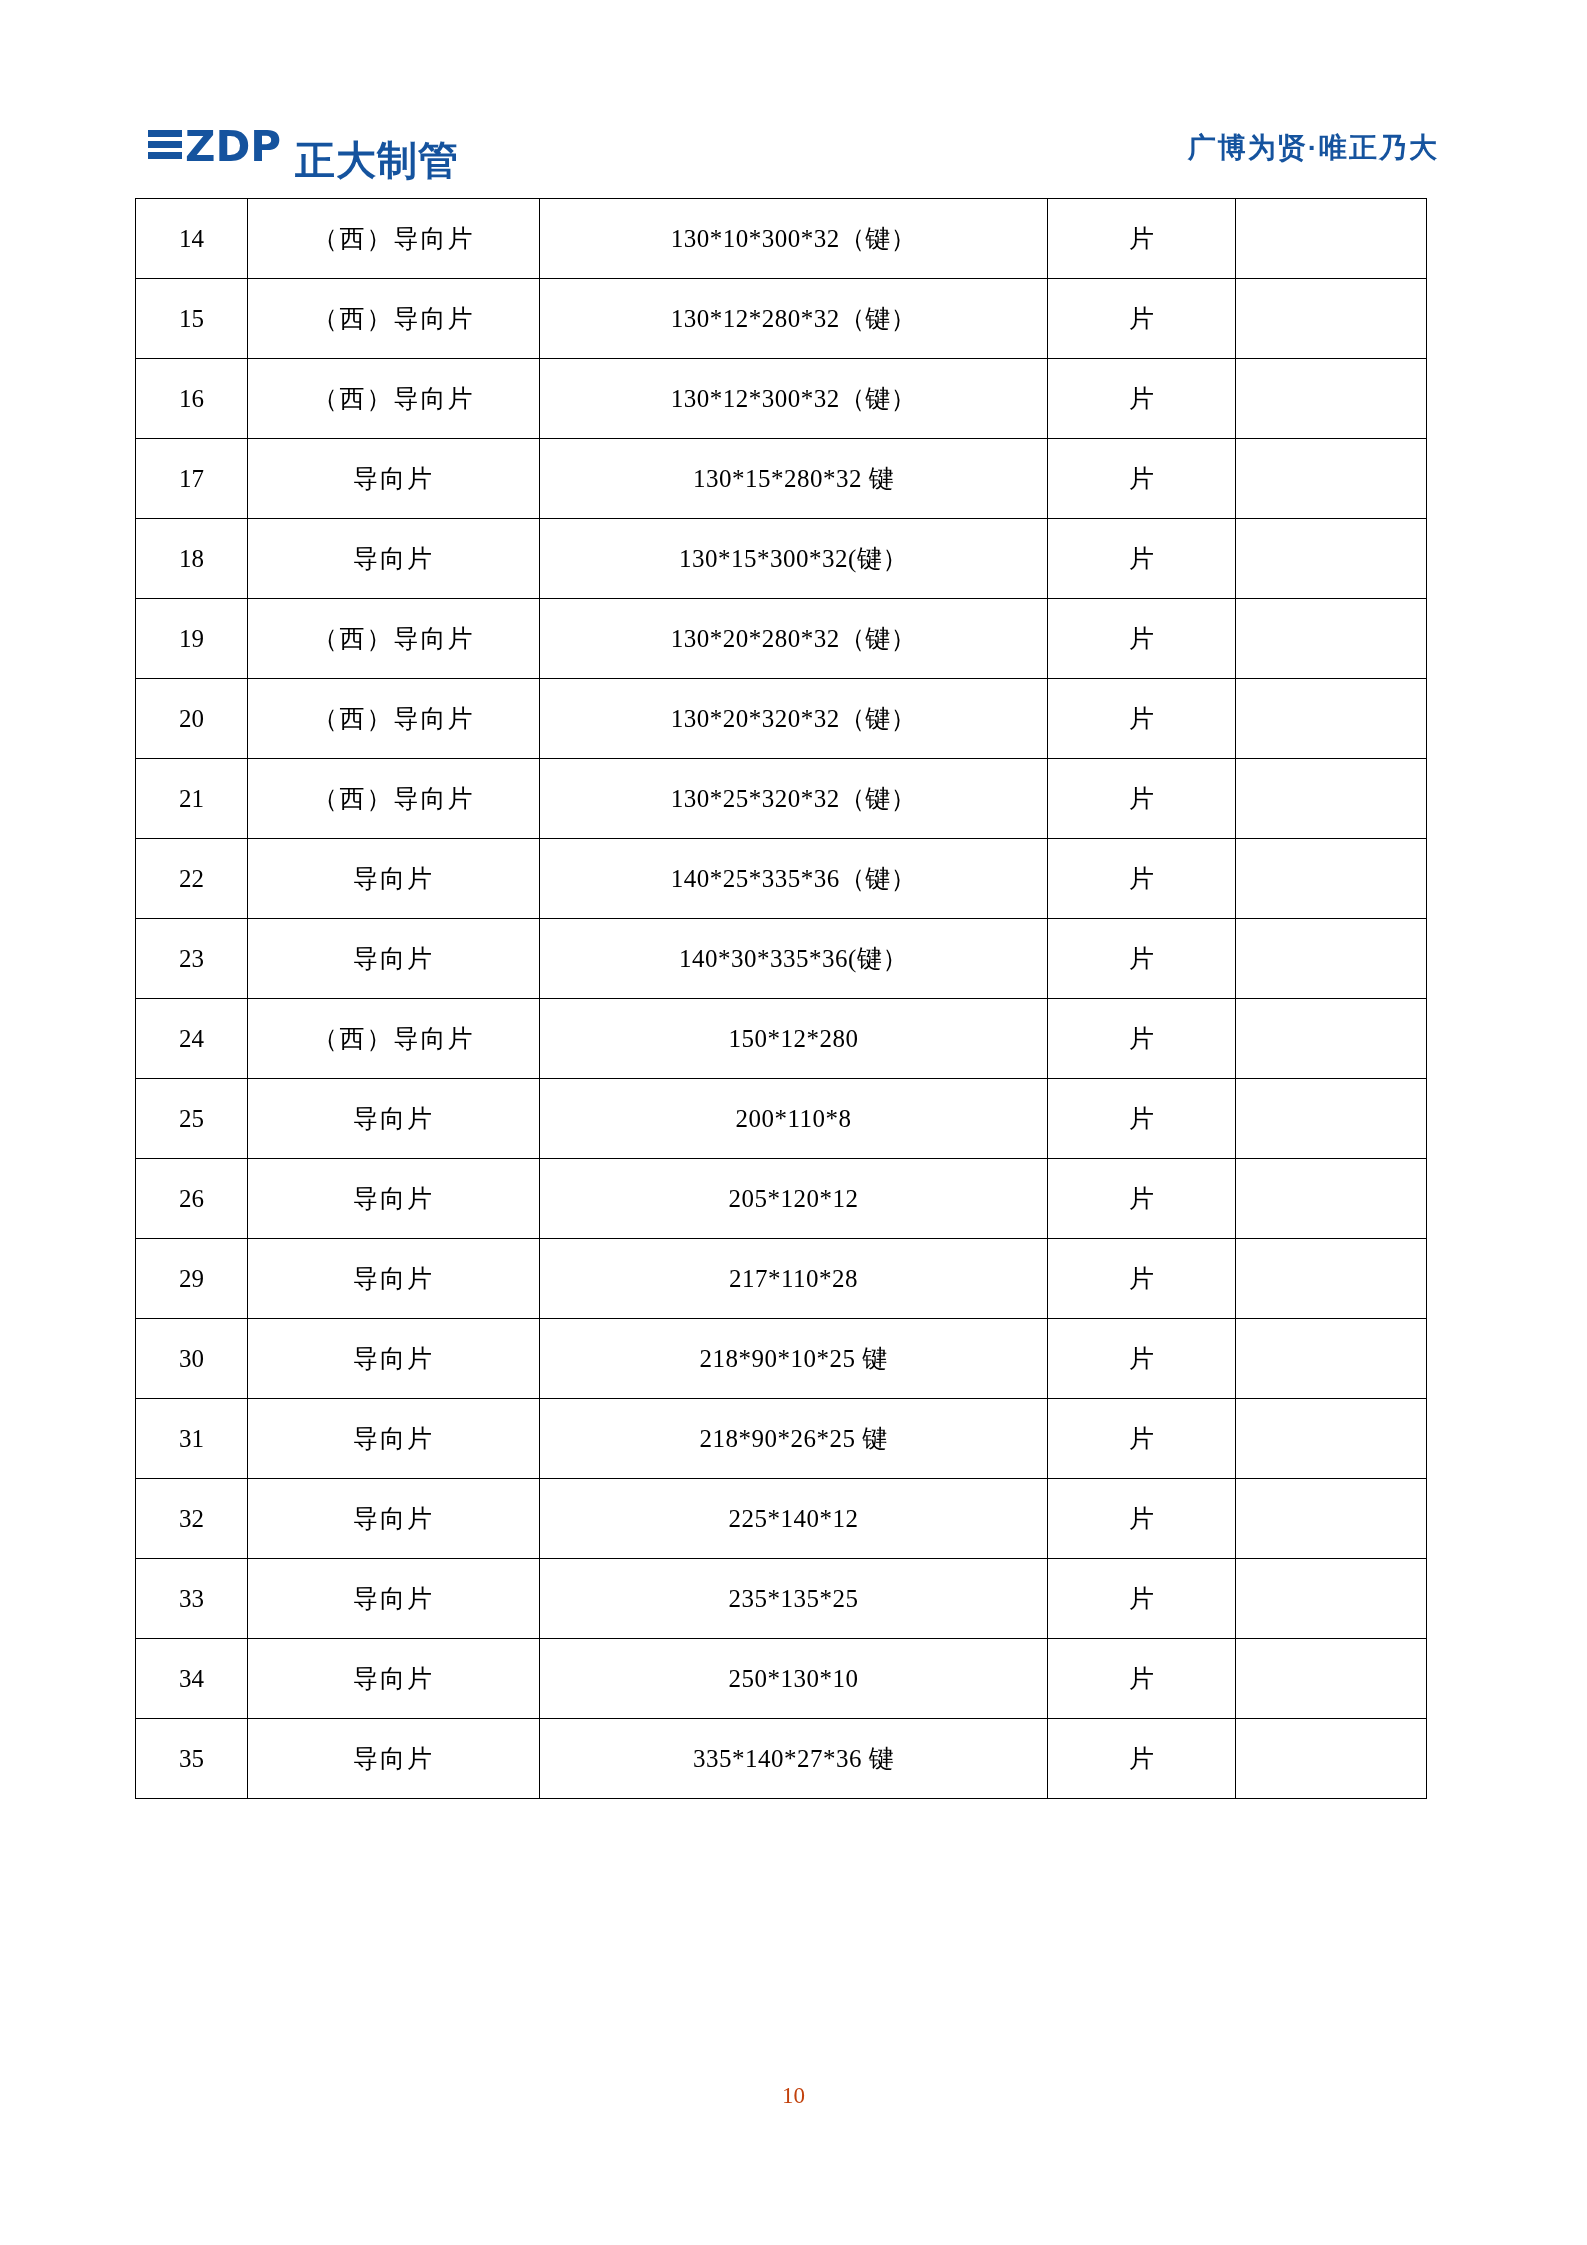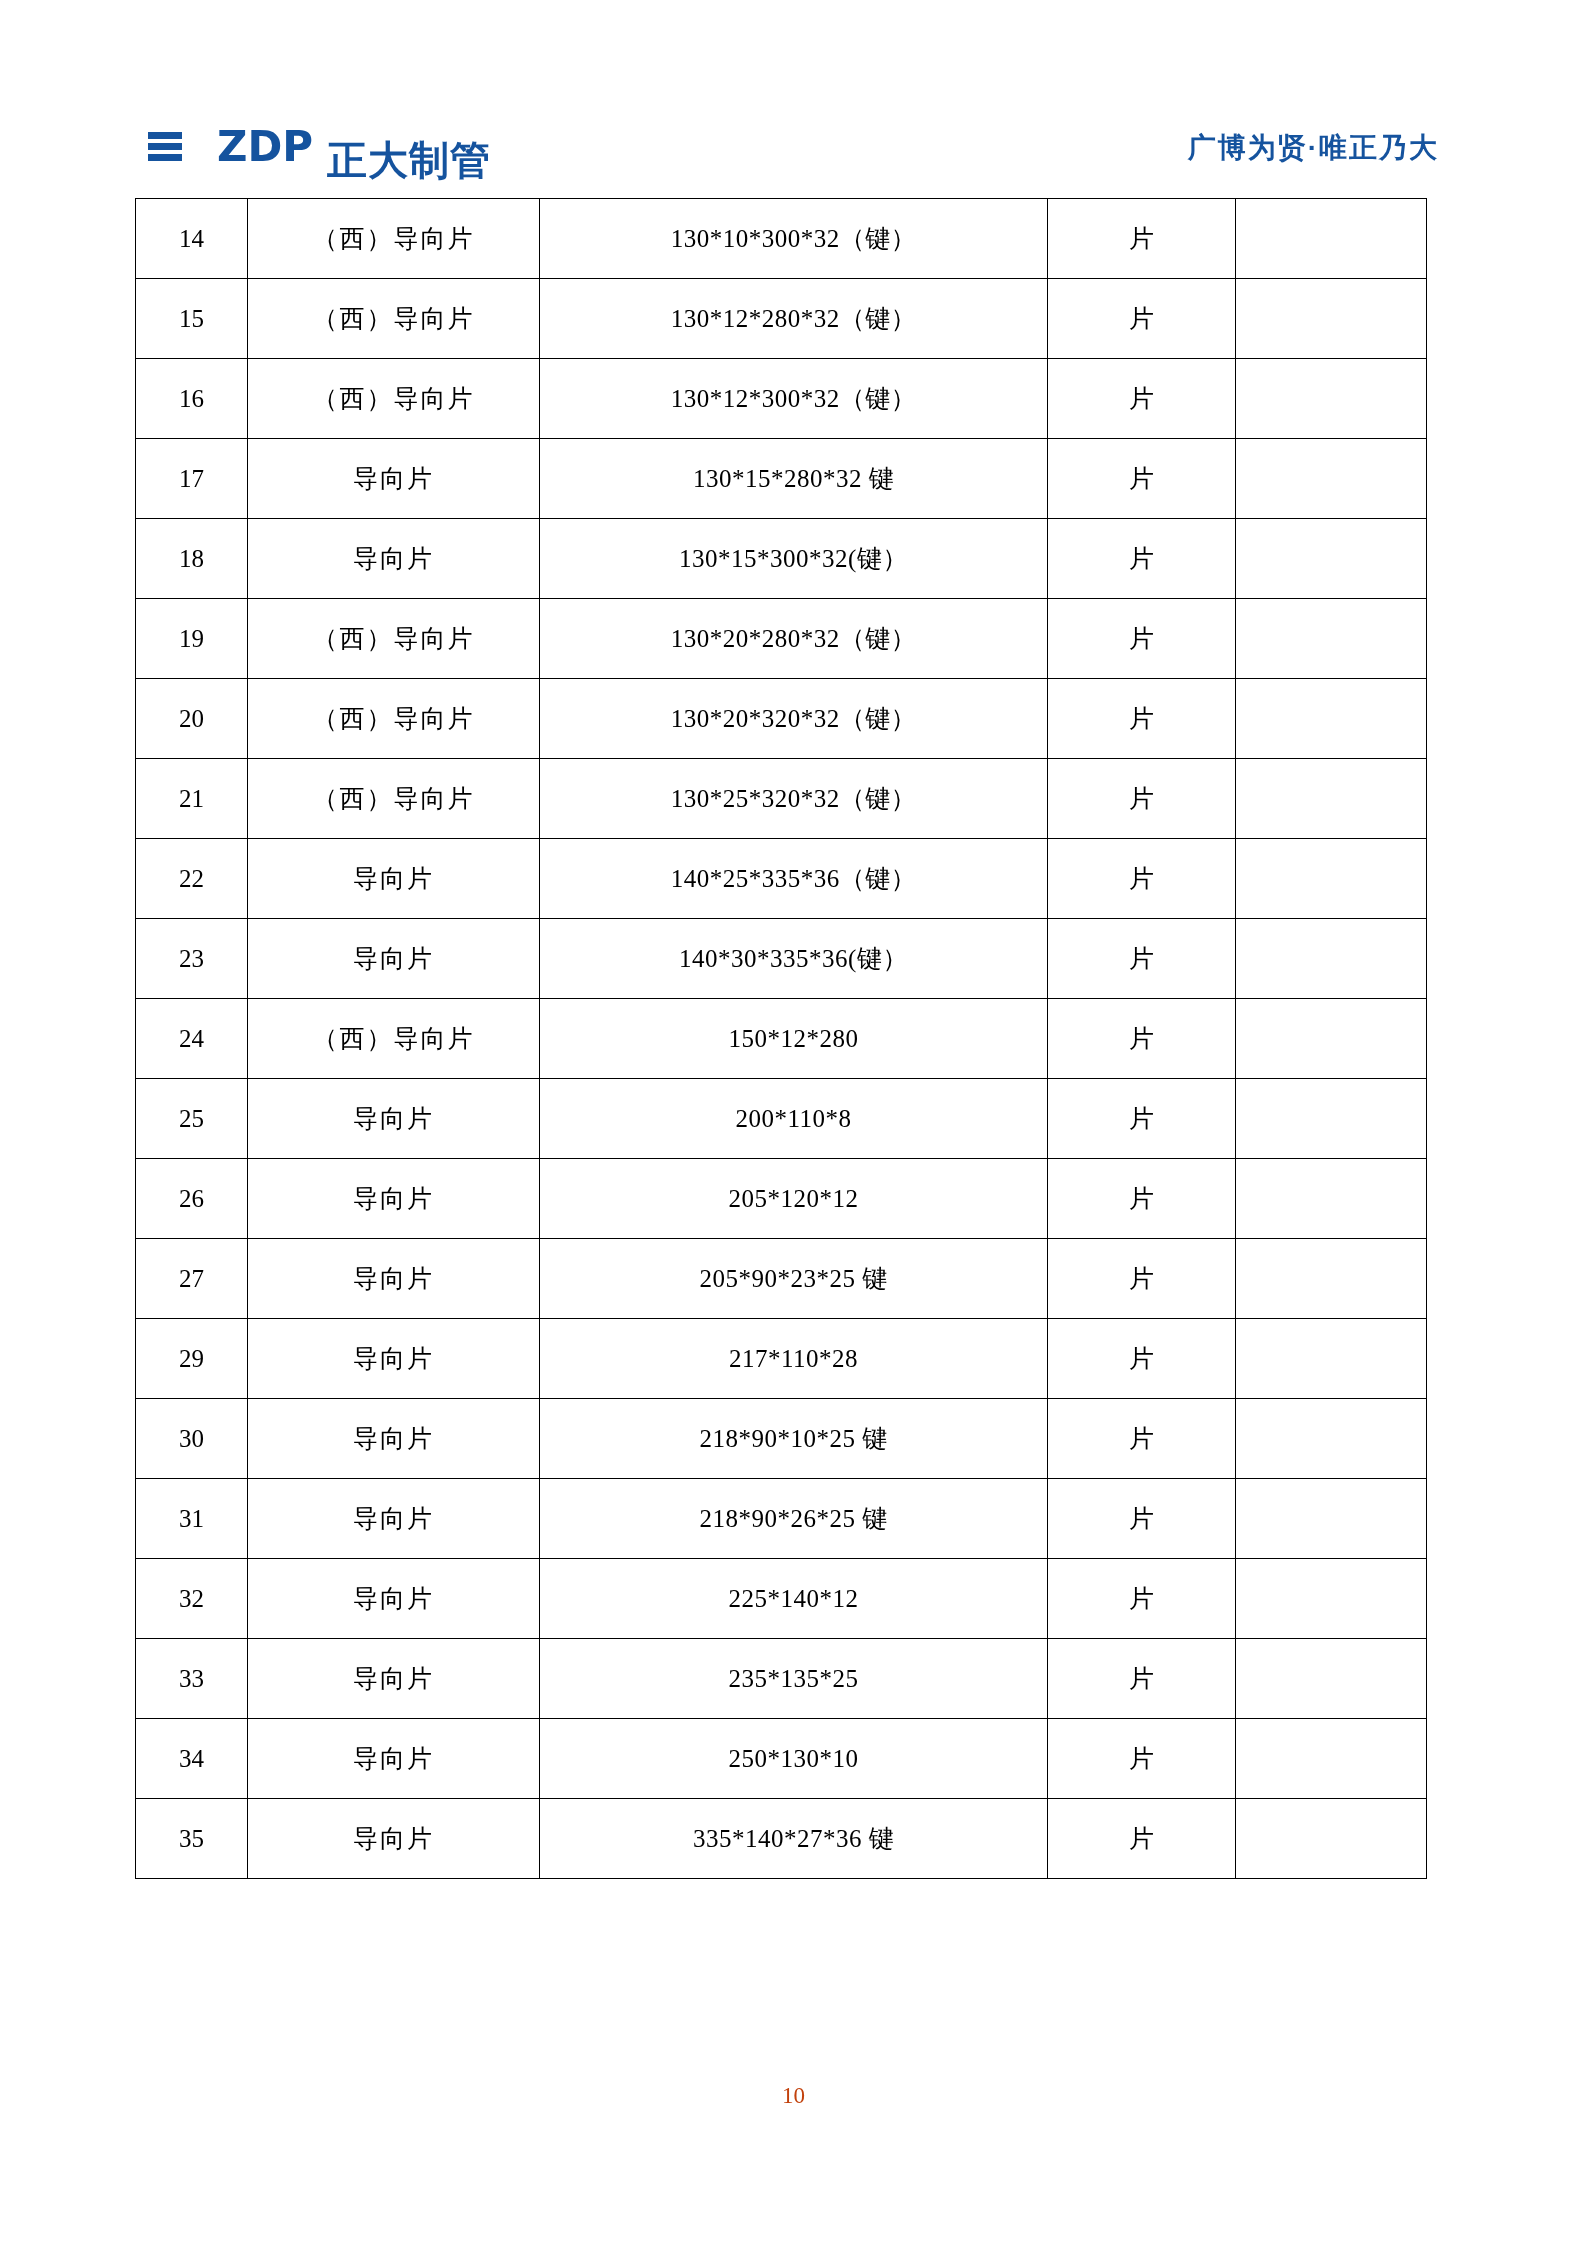--- a/index.html
+++ b/index.html
@@ -32,30 +32,29 @@
     padding: 0 148px;
     box-sizing: border-box;
   }
   .logo-block {
     display: flex;
     align-items: center;
     gap: 14px;
   }
   .logo-mark {
     display: flex;
-    align-items: flex-end;
+    align-items: flex-start;
     font-family: "DejaVu Sans", sans-serif;
     font-weight: 700;
     font-size: 44px;
     letter-spacing: -2px;
     color: #15539e;
     line-height: 1;
     position: relative;
     padding-bottom: 2px;
-    gap: 32px;
   }
   .logo-mark .z-bars {
     display: inline-block;
     width: 34px;
     height: 40px;
     position: relative;
     margin-right: 3px;
   }
   .logo-mark .z-bars i {
     position: absolute;
@@ -252,27 +251,20 @@
           <td class="cell-qty"></td>
         </tr>
         <tr>
           <td class="cell-no">26</td>
           <td class="cell-name">导向片</td>
           <td class="cell-spec">205*120*12</td>
           <td class="cell-unit">片</td>
           <td class="cell-qty"></td>
         </tr>
         <tr>
-          <td class="cell-no">27</td>
-          <td class="cell-name">导向片</td>
-          <td class="cell-spec">205*90*23*25 键</td>
-          <td class="cell-unit">片</td>
-          <td class="cell-qty"></td>
-        </tr>
-        <tr>
           <td class="cell-no">29</td>
           <td class="cell-name">导向片</td>
           <td class="cell-spec">217*110*28</td>
           <td class="cell-unit">片</td>
           <td class="cell-qty"></td>
         </tr>
         <tr>
           <td class="cell-no">30</td>
           <td class="cell-name">导向片</td>
           <td class="cell-spec">218*90*10*25 键</td>

